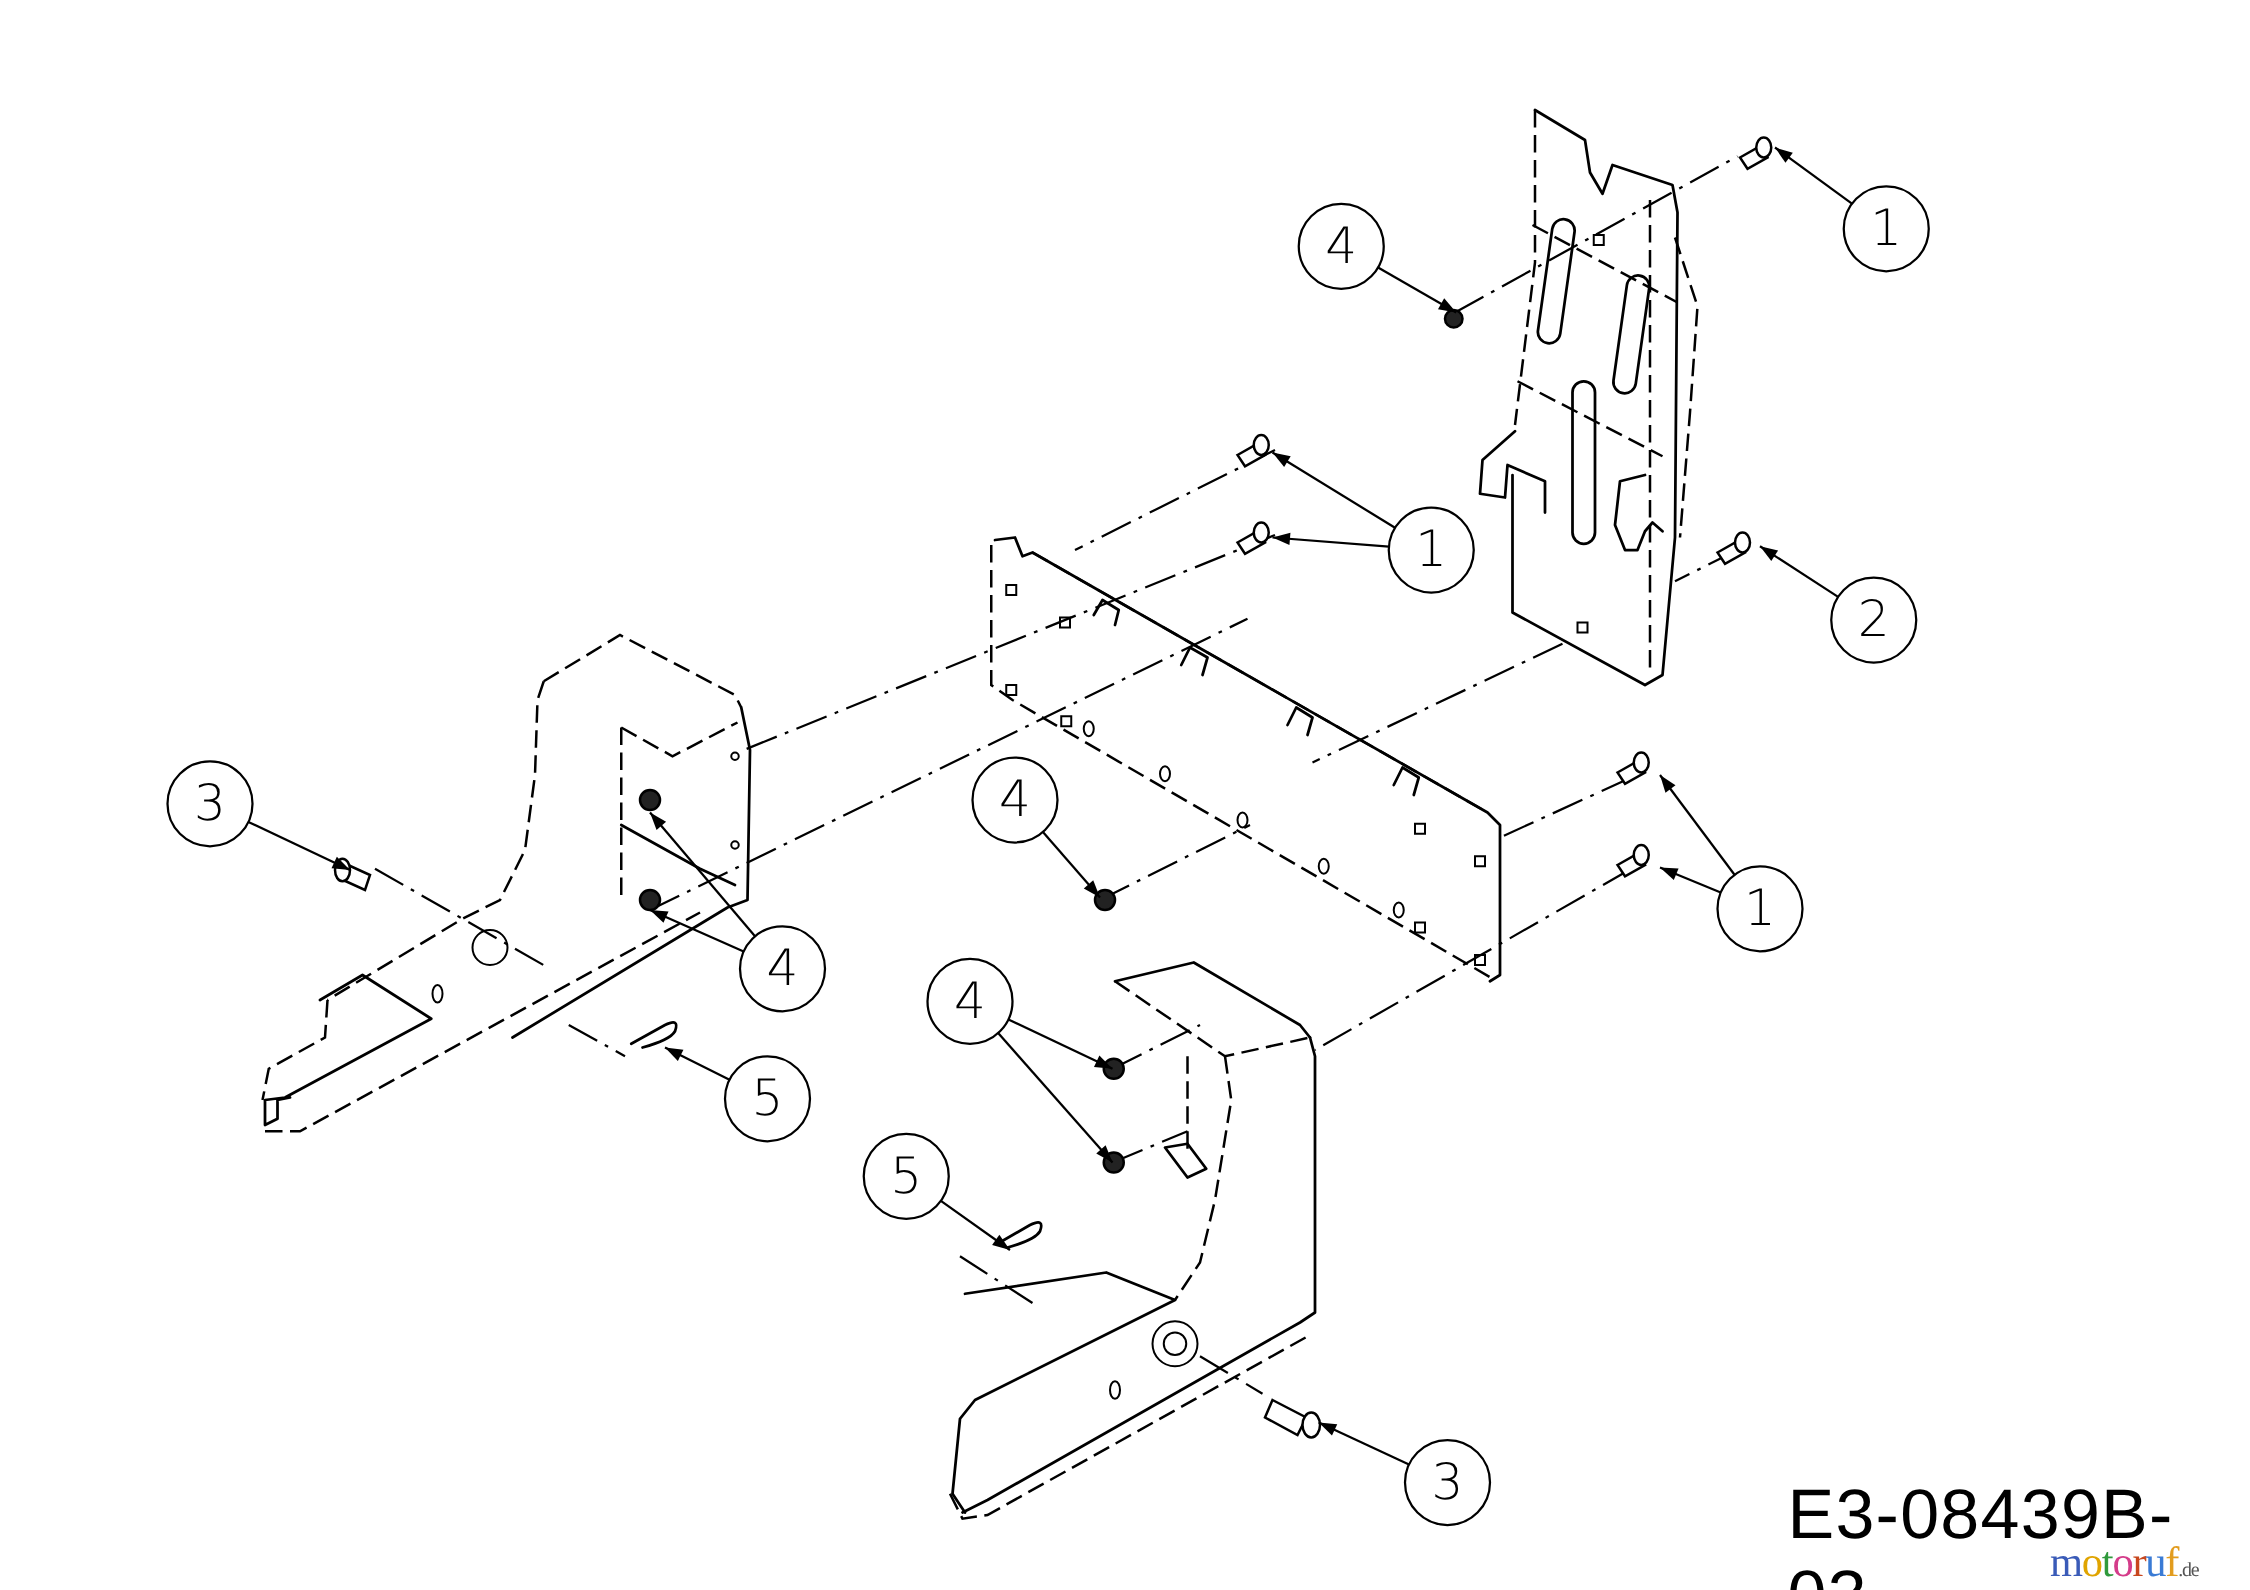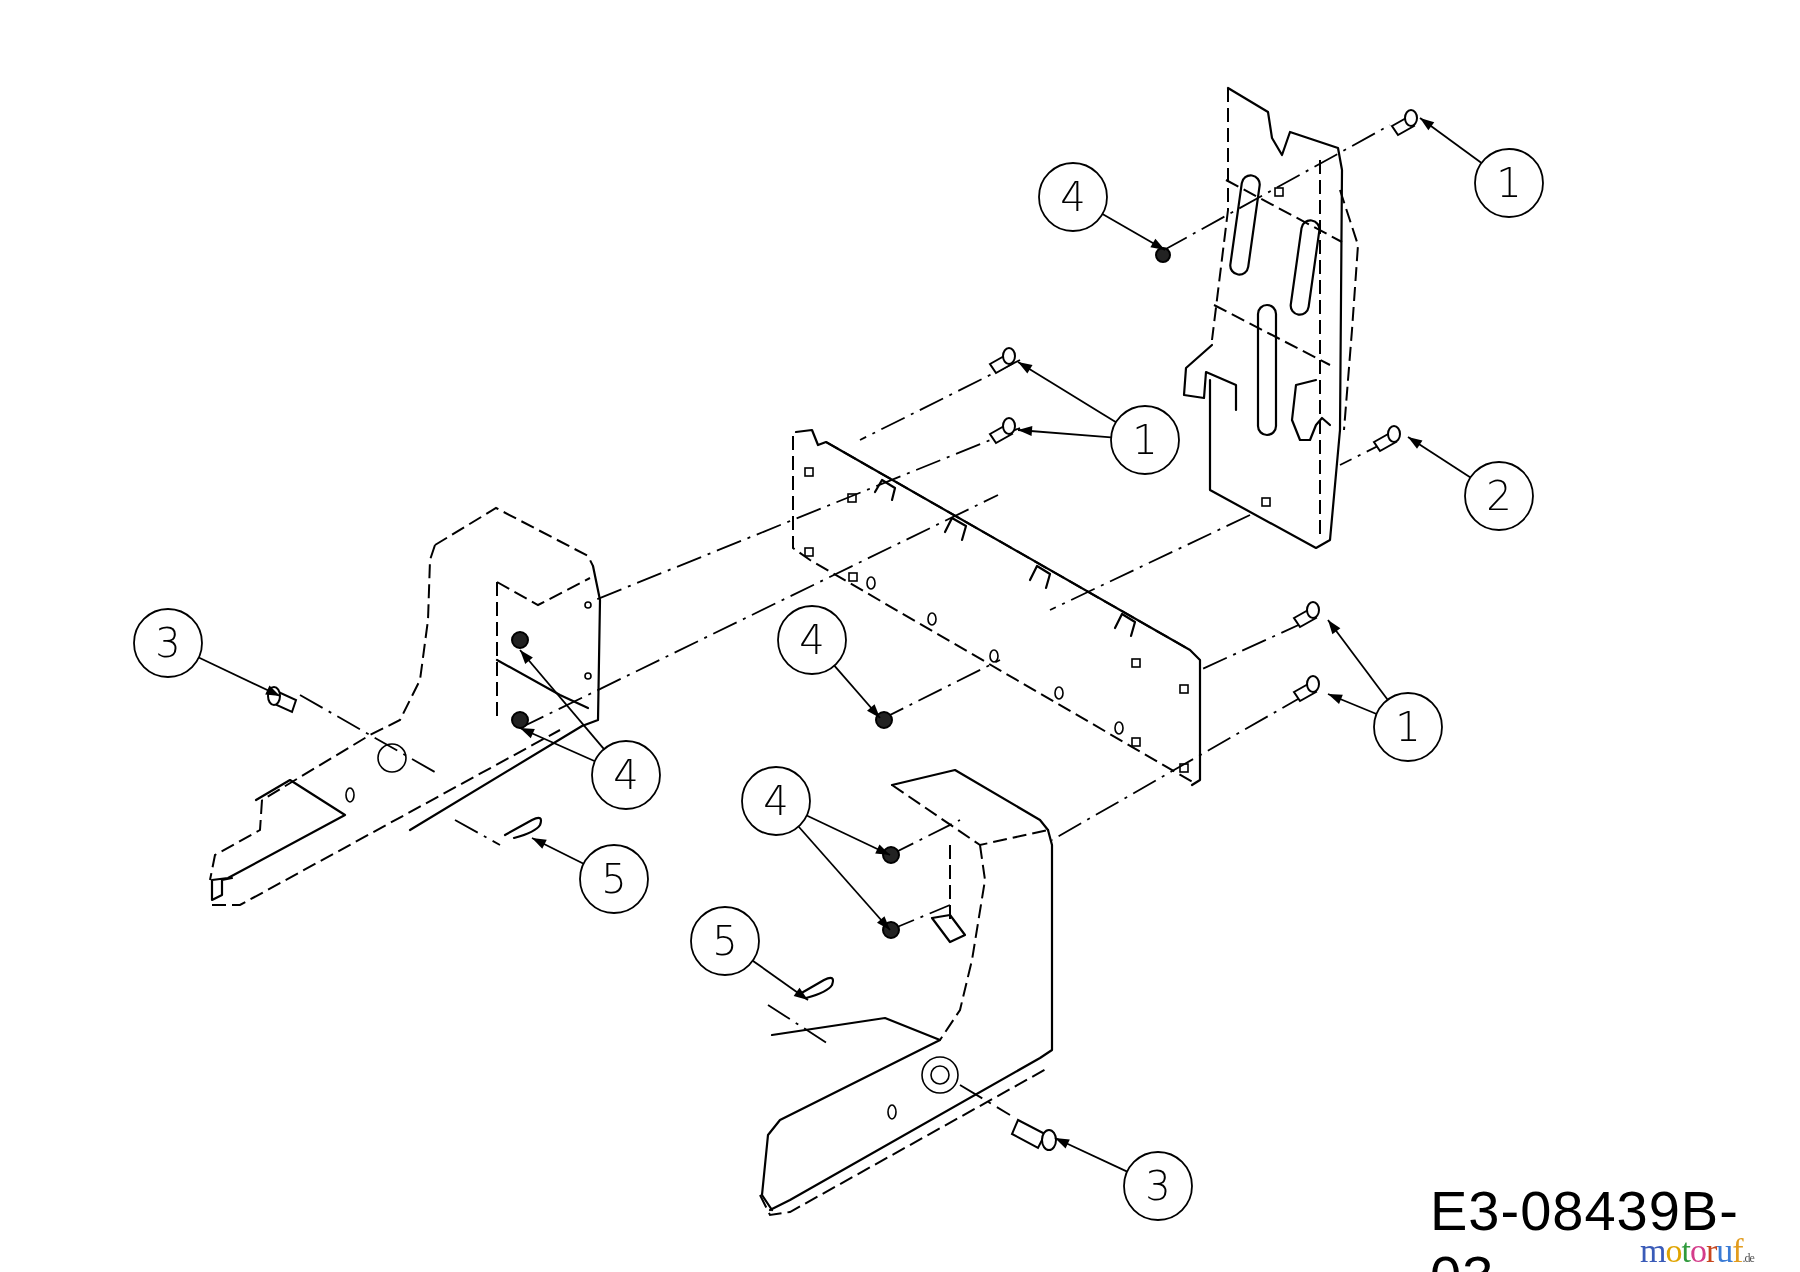--- a/index.html
+++ b/index.html
@@ -12,21 +12,21 @@
   .leader { fill: none; stroke: #000; stroke-width: 1.8; }
   .bubble { fill: #fff; stroke: #000; stroke-width: 1.8; }
   .bubble-text { font-family: "DejaVu Sans", sans-serif; font-size: 40px; font-weight: 300; text-anchor: middle; dominant-baseline: central; fill: #000; }
   .fastener { fill: #fff; stroke: #000; stroke-width: 2; }
   .nut { fill: #222; stroke: #000; stroke-width: 2; }
   .hole { fill: #fff; stroke: #000; stroke-width: 1.6; }
   #drawing-number { position: absolute; left: 1430px; top: 1178px; font-size: 56px; color: #000; letter-spacing: 1px; }
   #watermark { position: absolute; left: 1640px; top: 1232px; font-family: "Liberation Serif", serif; font-size: 34px; letter-spacing: -1px; }
   #watermark .m { color: #3a5bb8; } #watermark .o1 { color: #e0a400; } #watermark .t { color: #2f9a3c; }
   #watermark .o2 { color: #d43c8a; } #watermark .r { color: #c8471e; } #watermark .u { color: #3a7bd5; }
-  #watermark .f { color: #e29c1e; } #watermark .de { color: #555; font-size: 12px; }
+  #watermark .f { color: #e29c1e; } #watermark .de { color: #555; font-size: 16px; }
 </style>
 </head>
 <body>
 
 <svg id="diagram" viewBox="0 0 1800 1272" xmlns="http://www.w3.org/2000/svg">
 
   <g>
     <path class="part" d="M1228 88 L1268 112 L1272 138 L1282 155 L1290 132 L1338 148 L1342 170 L1340 430 L1330 540 L1316 548 L1210 490 L1210 380"></path>
     <path class="hidden" d="M1228 88 L1228 210 L1212 340"></path>
     <path class="hidden" d="M1320 160 L1320 540"></path>

